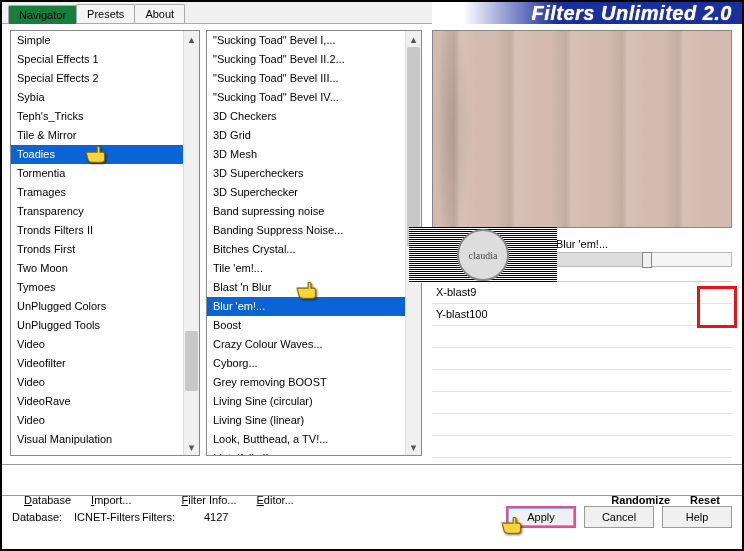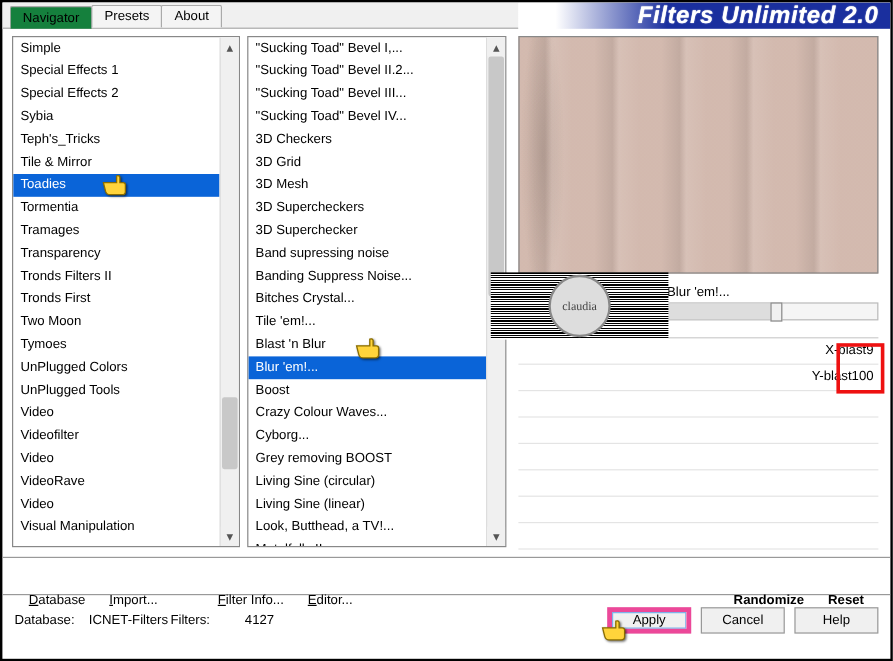--- a/index.html
+++ b/index.html
@@ -32,36 +32,36 @@
 
 .watermark { position: absolute; left: 407px; top: 225px; width: 148px; height: 56px; background: repeating-linear-gradient(#000 0 1px, #fff 1px 2px); display: flex; align-items: center; justify-content: center; z-index: 50; }
 .watermark .circ { width: 52px; height: 52px; border-radius: 50%; background: #ddd; border: 2px solid #888; display: flex; align-items: center; justify-content: center; font-family: cursive; font-size: 10px; color: #444; z-index: 2; }
 
 .sliderlabel { text-align: center; margin: 10px 0 2px; }
 .sliderbar { height: 16px; border: 1px solid #bbb; background: #f5f5f5; position: relative; margin-bottom: 8px; }
 .sliderbar .fill { position: absolute; left: 0; top: 0; bottom: 0; background: #ddd; }
 .sliderbar .hndl { position: absolute; top: -1px; width: 10px; height: 16px; background: #f0f0f0; border: 1px solid #888; }
 
 .params { margin-top: 6px; }
-.paramrow { display: flex; justify-content: flex-end; padding: 2px 4px; border-bottom: 1px solid #e4e4e4; line-height: 17px; }
+.paramrow { display: flex; justify-content: flex-start; padding: 2px 4px; border-bottom: 1px solid #e4e4e4; line-height: 17px; }
 .paramsbox { border-top: 1px solid #ccc; }
 .redbox { position: absolute; border: 3px solid #e11; pointer-events: none; }
 
 .lowerbtns { display: flex; align-items: center; height: 32px; border-top: 1px solid #999; border-bottom: 1px solid #999; padding: 0 12px; }
 .lbtn { background: none; border: none; padding: 4px 10px; cursor: default; margin-top: 40px; }
 .lbtn u { text-decoration: underline; }
 .spacer { flex: 1; }
 
 .statusbar { display: flex; align-items: center; height: 42px; padding: 4px 10px; }
 .status-left { display: flex; flex-direction: row; gap: 2px; }
 .srow { display: flex; gap: 6px; }
 .srow .lab { width: 56px; }
 .btnrow { margin-left: auto; display: flex; gap: 8px; align-items: center; }
 .winbtn { min-width: 70px; height: 22px; border: 1px solid #999; background: #f0f0f0; cursor: default; display: flex; align-items: center; justify-content: center; }
-.winbtn.primary { border: 4px solid #ec4899; box-shadow: 0 0 0 1px #7db3ea inset; margin-left: 40px; }
+.winbtn.primary { border: 2px solid #ec4899; box-shadow: 0 0 0 1px #7db3ea inset; margin-left: 40px; }
 
 .finger { position: absolute; width: 30px; height: 22px; z-index: 60; pointer-events: none; }
 .finger svg { width: 30px; height: 22px; filter: drop-shadow(1px 1px 1px rgba(0,0,0,0.6)); }
 
 </style>
 </head>
 <body>
 
 <div class="headerbar">
   <div class="tabs">

